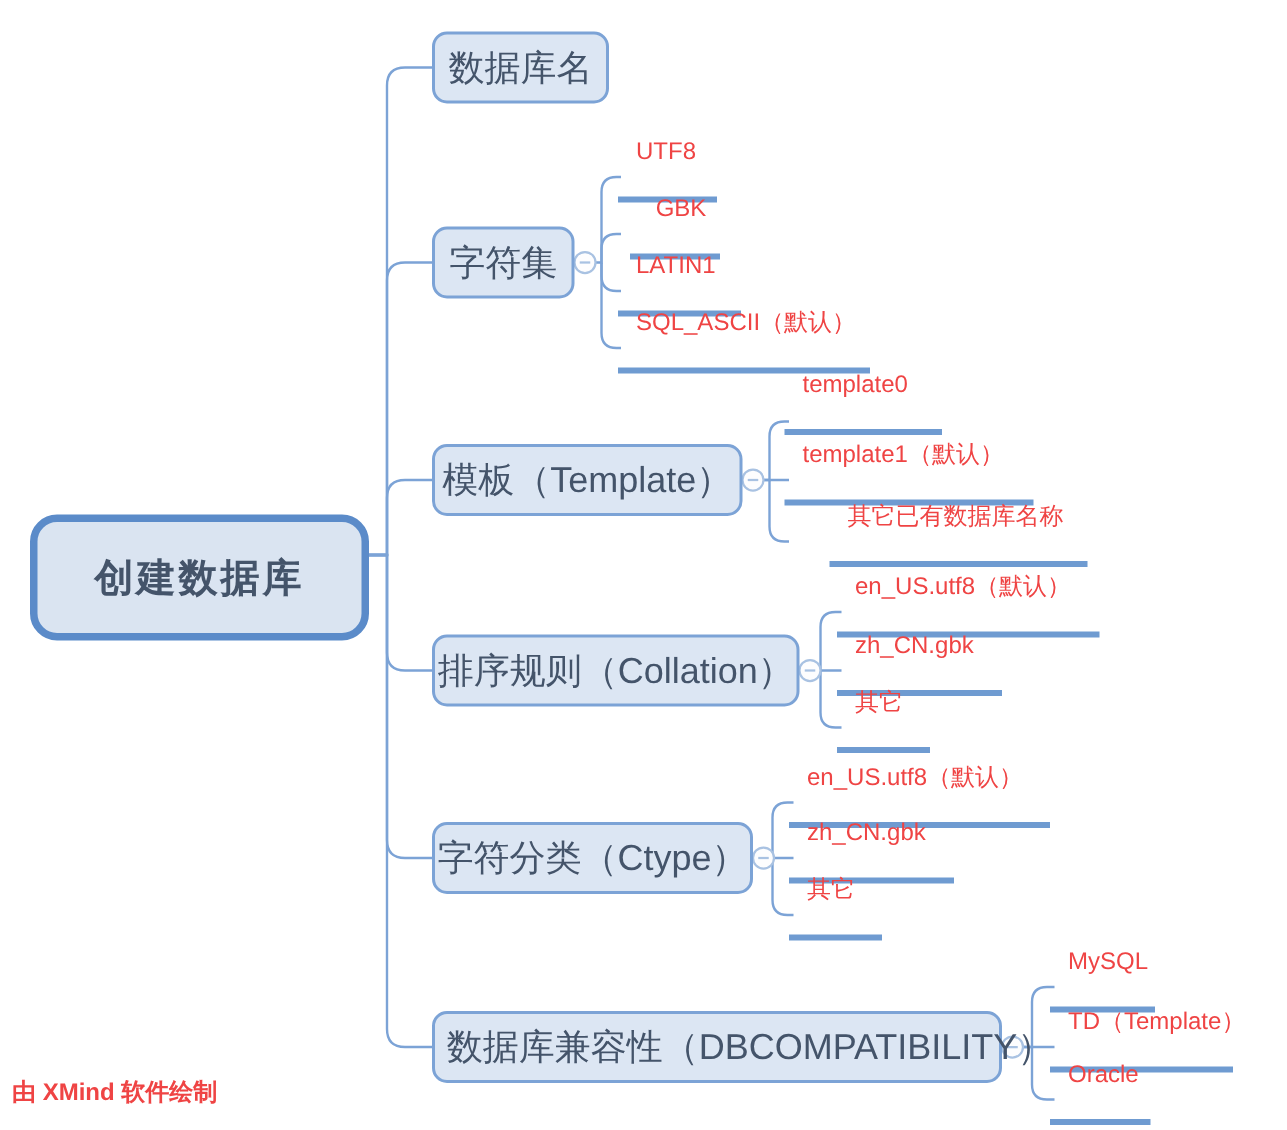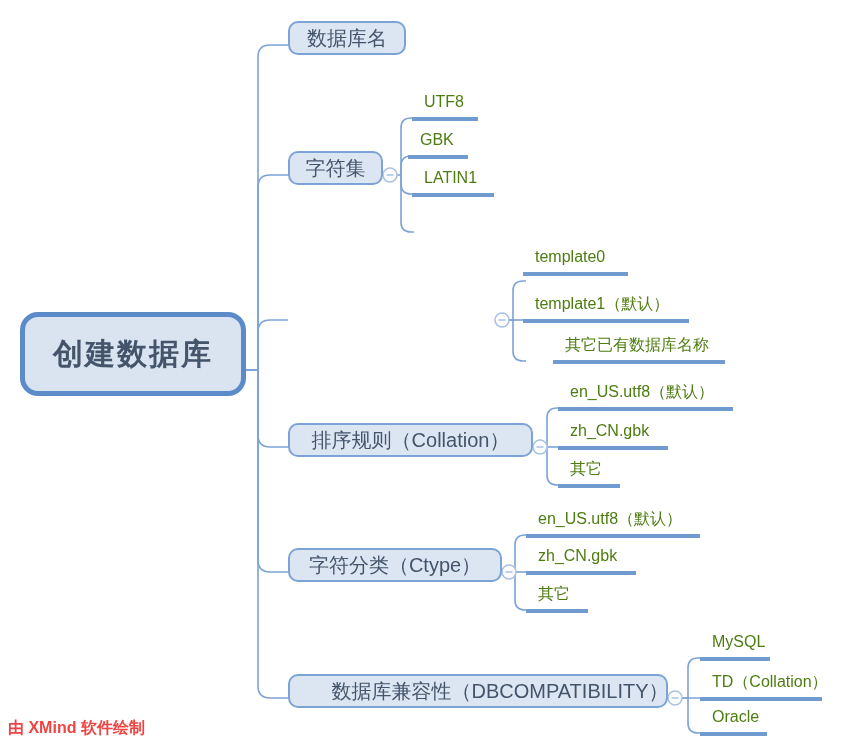--- a/index.html
+++ b/index.html
@@ -8,42 +8,42 @@
     position: relative;
     width: 858px;
     height: 753px;
     background: #ffffff;
     font-family: "Liberation Sans", "DejaVu Sans", sans-serif;
     overflow: hidden;
   }
   svg.wires { position: absolute; left: 0; top: 0; width: 858px; height: 753px; }
   .root-node {
     position: absolute;
-    left: 20px; top: 312px; width: 226px; height: 84px;
+    left: 20px; top: 343px; width: 226px; height: 84px;
     background: #dae4f1;
     border: 5px solid #5b8bc9;
     border-radius: 18px;
     display: flex; align-items: center; justify-content: center;
-    font-size: 30px; font-weight: bold; color: #44546a;
+    font-size: 26px; font-weight: bold; color: #44546a;
     letter-spacing: 2px; white-space: nowrap;
   }
   .branch-node {
     position: absolute;
-    height: 34px;
+    height: 48px;
     background: #dce6f3;
     border: 2px solid #7ca3d6;
     border-radius: 10px;
     display: flex; align-items: center; justify-content: center;
-    font-size: 20px; color: #44546a; white-space: nowrap;
+    font-size: 24px; color: #44546a; white-space: nowrap;
   }
   .leaf-node {
     position: absolute;
     border-bottom: 4px solid #6f9bd1;
-    padding: 0 4px 4px 12px;
-    font-size: 16px; line-height: 22px; color: #4d7c0f;
+    padding: 0 4px 18px 12px;
+    font-size: 16px; line-height: 22px; color: #ef4444;
     white-space: nowrap;
   }
   .credit {
     position: absolute;
     left: 8px; top: 718px;
     font-size: 16px; font-weight: 700; color: #ef4444;
     white-space: nowrap;
   }
 </style>
 </head>
@@ -104,39 +104,41 @@
         <circle cx="675" cy="698" r="7"></circle>
           <line x1="671.5" y1="698" x2="678.5" y2="698"></line>
       </g>
     </g>
   </svg>
 
   <div class="root-node">创建数据库</div>
 
   <div class="branch-node" style="left:288px; top:21px; width:118px;">数据库名</div>
   <div class="branch-node" style="left:288px; top:151px; width:95px;">字符集</div>
+  <div class="branch-node" style="left:288px; top:296px; width:207px;">模板（Template）</div>
   <div class="branch-node" style="left:288px; top:423px; width:245px;">排序规则（Collation）</div>
   <div class="branch-node" style="left:288px; top:548px; width:214px;">字符分类（Ctype）</div>
   <div class="branch-node" style="left:288px; top:674px; width:380px;padding-left:44px;">数据库兼容性（DBCOMPATIBILITY）</div>
 
   <div class="leaf-node" style="left:412px; top:91px;  width:66px;">UTF8</div>
-  <div class="leaf-node" style="left:408px; top:129px; width:60px;">GBK</div>
+  <div class="leaf-node" style="left:420px; top:129px; width:60px;text-align:center;">GBK</div>
   <div class="leaf-node" style="left:412px; top:167px; width:82px;">LATIN1</div>
+  <div class="leaf-node" style="left:412px; top:205px; width:168px;">SQL_ASCII（默认）</div>
 
   <div class="leaf-node" style="left:523px; top:246px; width:105px;">template0</div>
   <div class="leaf-node" style="left:523px; top:293px; width:166px;">template1（默认）</div>
   <div class="leaf-node" style="left:553px; top:334px; width:172px;">其它已有数据库名称</div>
 
   <div class="leaf-node" style="left:558px; top:381px; width:175px;">en_US.utf8（默认）</div>
   <div class="leaf-node" style="left:558px; top:420px; width:110px;">zh_CN.gbk</div>
   <div class="leaf-node" style="left:558px; top:458px; width:62px;">其它</div>
 
   <div class="leaf-node" style="left:526px; top:508px; width:174px;">en_US.utf8（默认）</div>
   <div class="leaf-node" style="left:526px; top:545px; width:110px;">zh_CN.gbk</div>
   <div class="leaf-node" style="left:526px; top:583px; width:62px;">其它</div>
 
   <div class="leaf-node" style="left:700px; top:631px; width:70px;">MySQL</div>
-  <div class="leaf-node" style="left:700px; top:671px; width:122px;">TD（Collation）</div>
+  <div class="leaf-node" style="left:700px; top:671px; width:122px;">TD（Template）</div>
   <div class="leaf-node" style="left:700px; top:706px; width:67px;">Oracle</div>
 
   <div class="credit">由 XMind 软件绘制</div>
 
 </div>
 
 </body></html>

